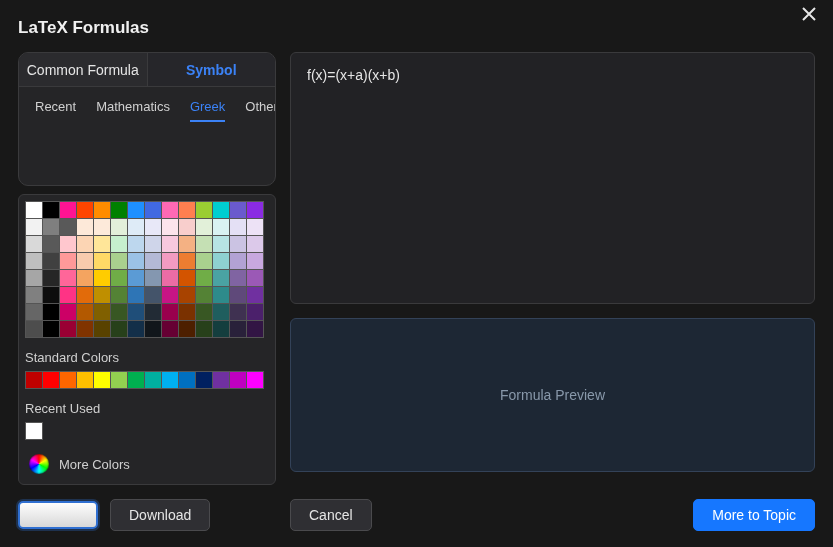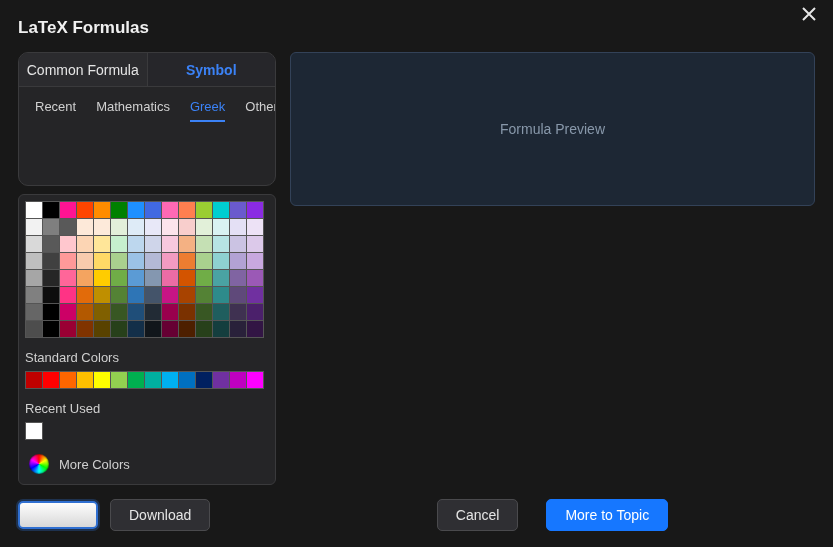--- a/index.html
+++ b/index.html
@@ -191,21 +191,21 @@
     background: #1d2734;
     display: flex;
     align-items: center;
     justify-content: center;
     font-size: 14px;
     color: #8898aa;
   }
   .right-buttons {
     display: flex;
     gap: 28px;
-    justify-content: center;
+    justify-content: space-between;
     margin-top: auto;
   }
 </style>
 </head>
 <body>
 
 <div class="dialog">
   <div class="close-btn">
     <svg viewBox="0 0 16 16">
         <path d="M2 2 L14 14 M14 2 L2 14" stroke="currentColor" stroke-width="2" fill="none"></path>
@@ -372,20 +372,21 @@
         </div>
       </div>
 
       <div class="left-buttons">
         <div class="color-preview"></div>
         <button class="btn">Download</button>
       </div>
     </div>
 
     <div class="right-panel">
+      <div class="editor">f(x)=(x+a)(x+b)</div>
       <div class="preview">
         <span>Formula Preview</span>
       </div>
       <div class="right-buttons">
         <button class="btn">Cancel</button>
         <button class="btn btn-primary">More to Topic</button>
       </div>
     </div>
   </div>
 </div>

